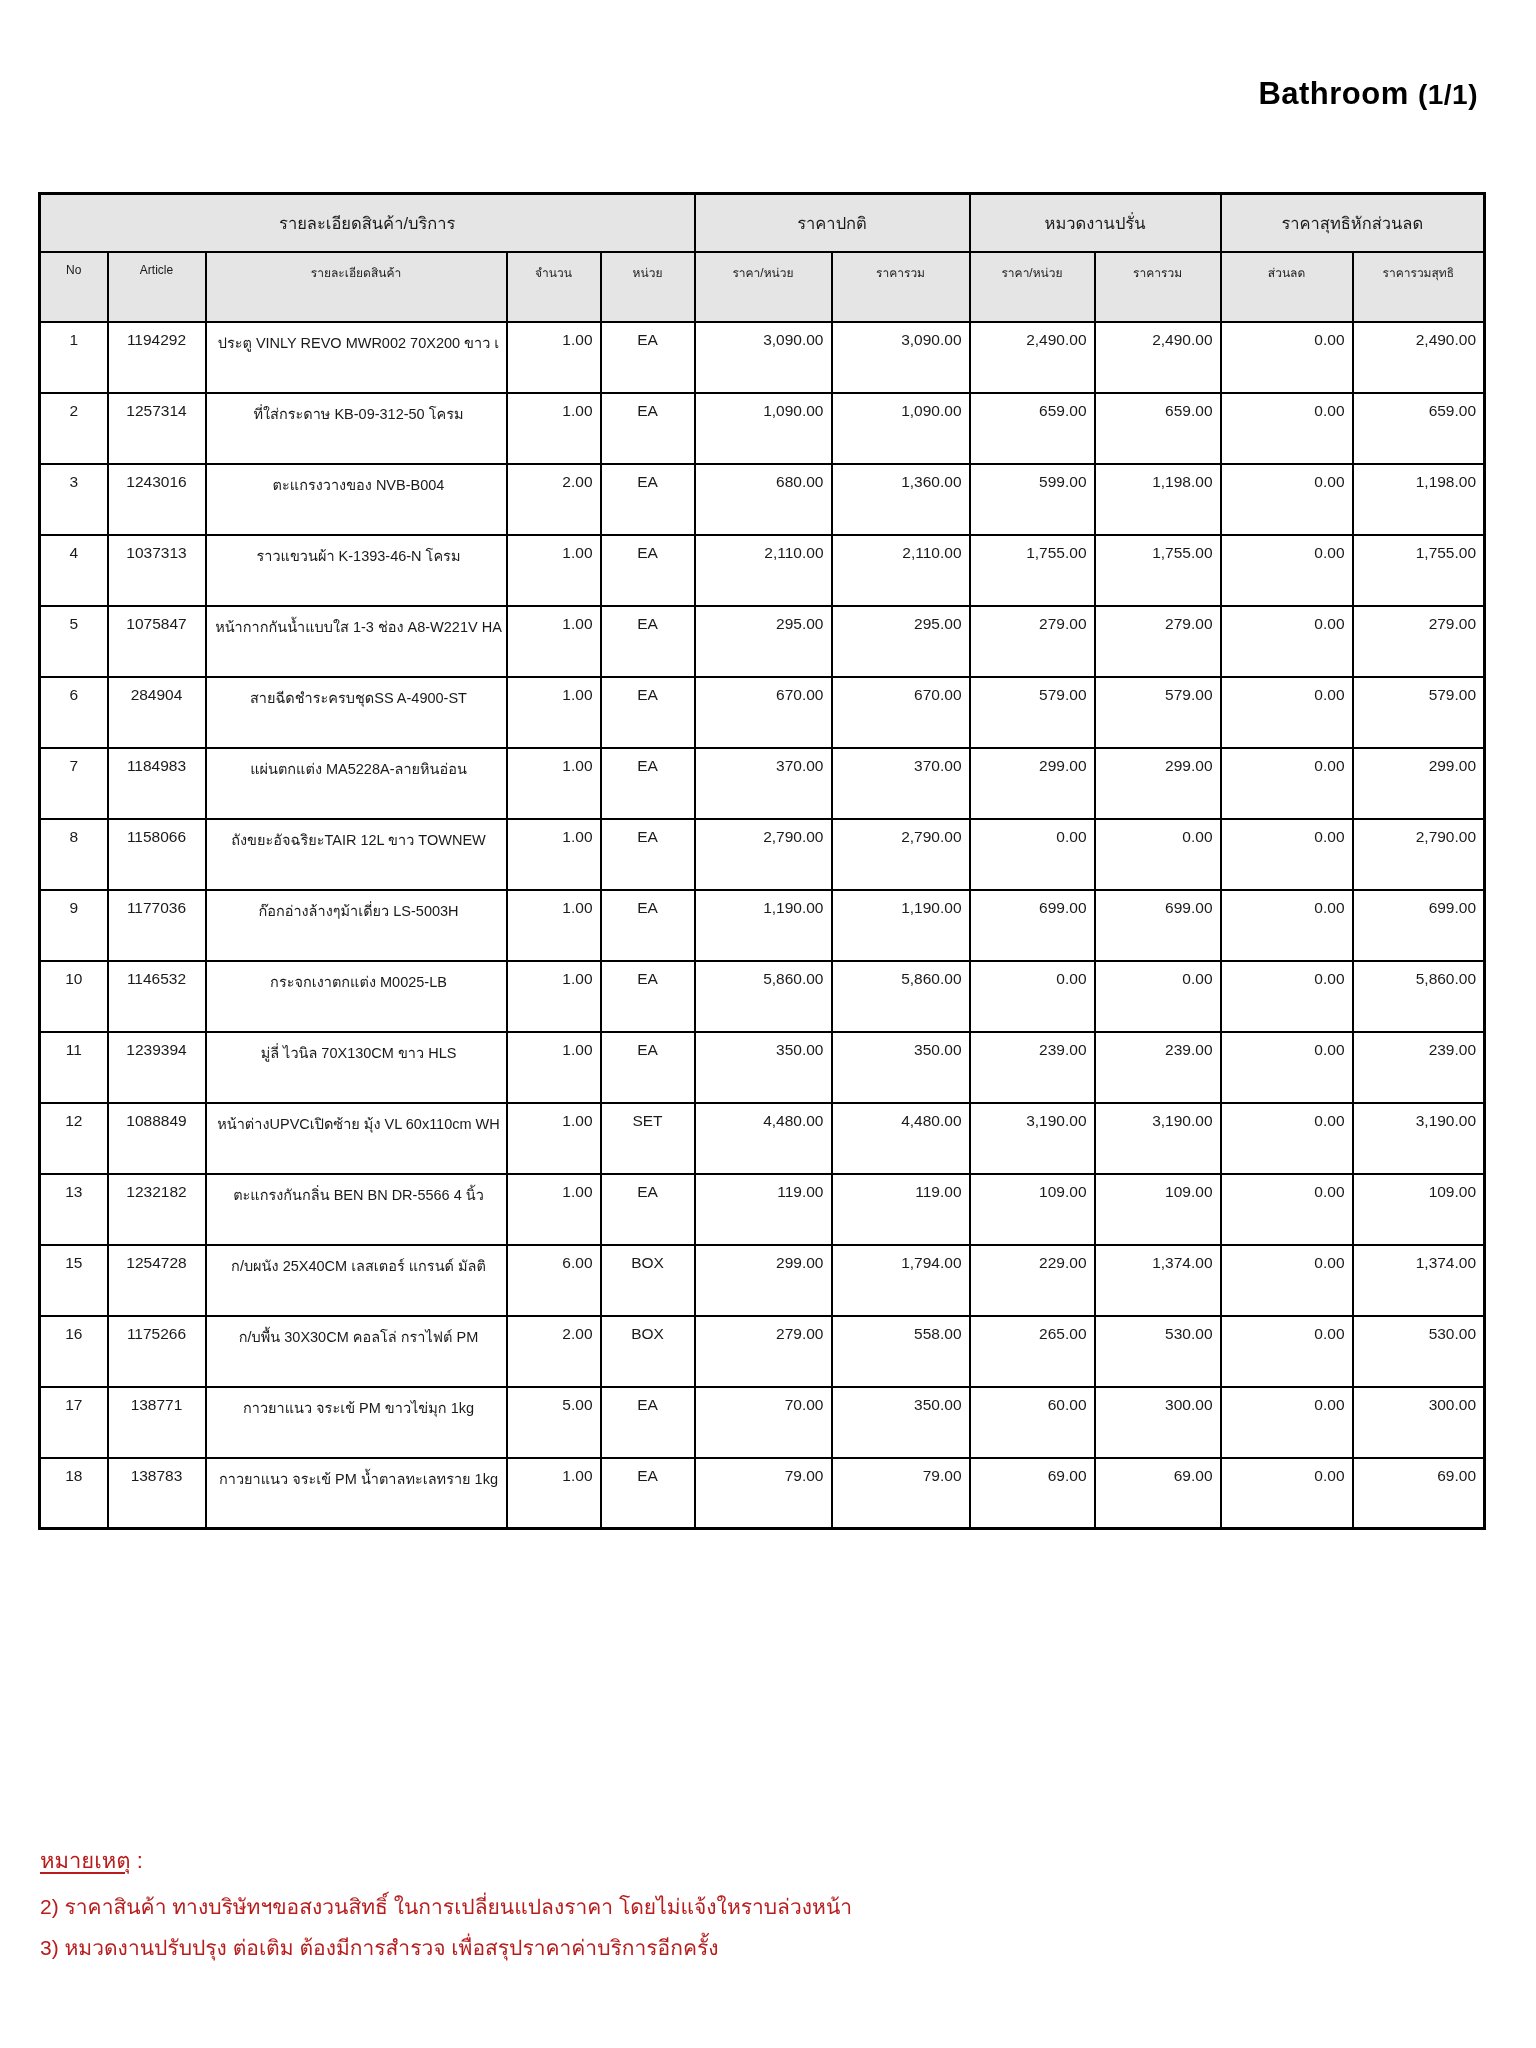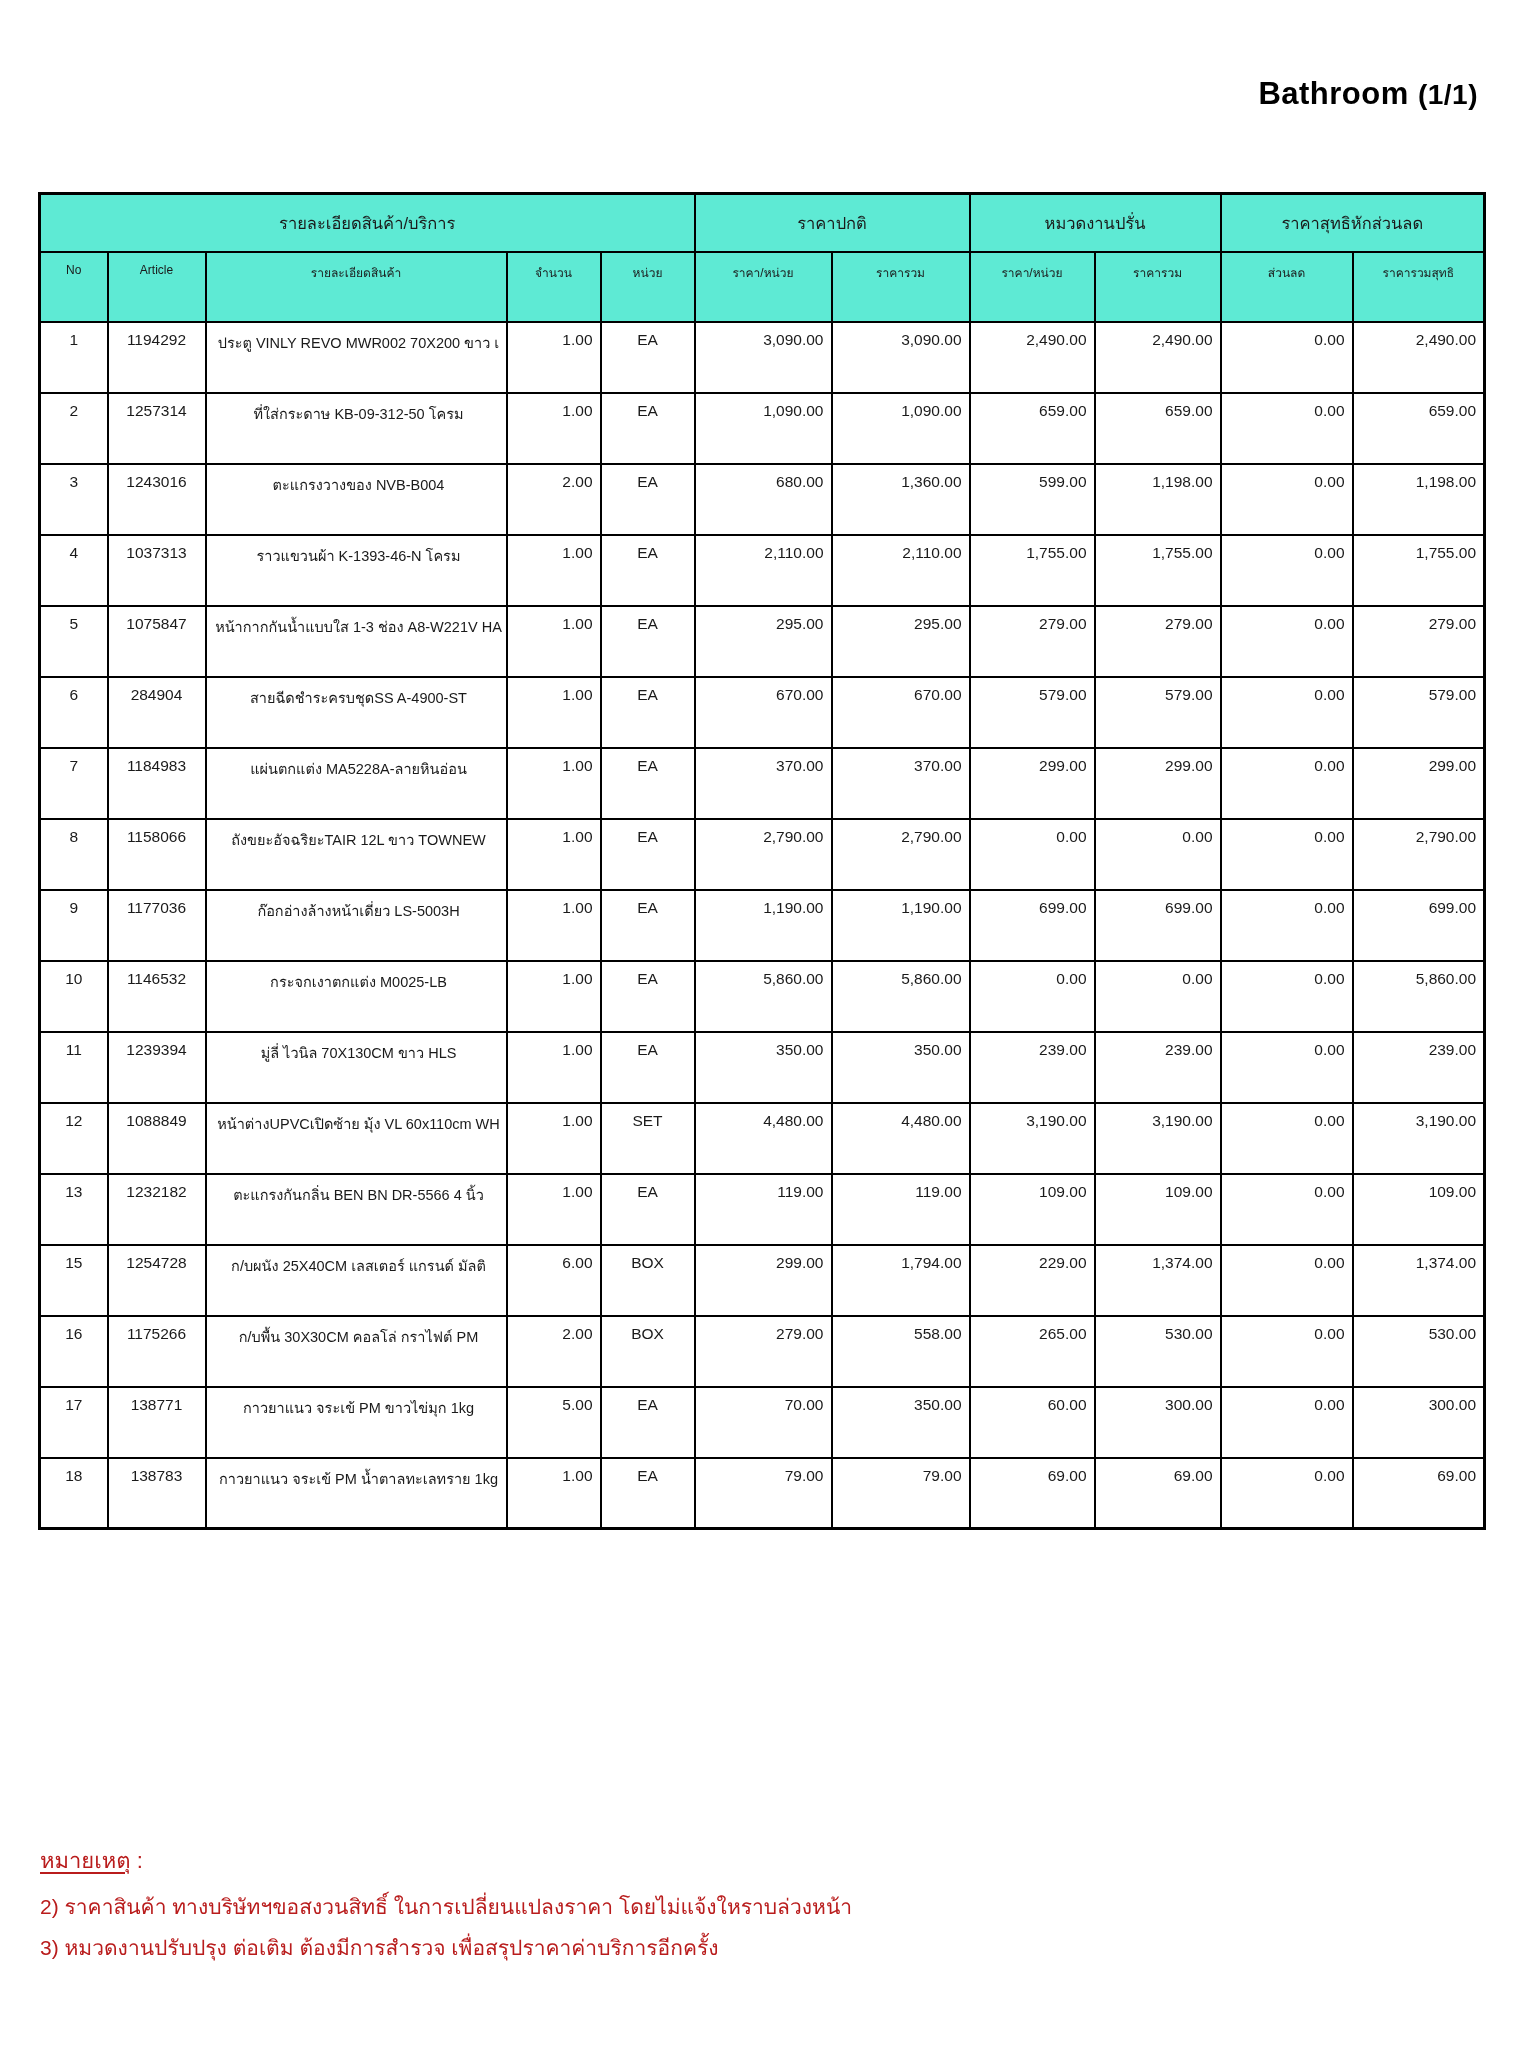--- a/index.html
+++ b/index.html
@@ -21,21 +21,21 @@
     font-size:15.5px;color:#1a1a1a;
   }
   .quote-table th,.quote-table td{
     border:2px solid #000;
     padding:0;
     vertical-align:top;
     box-sizing:border-box;
   }
   .quote-table{border:3px solid #000;}
   .quote-table thead th{
-    background:#5eead4;
+    background:#e5e5e5;
     font-weight:400;
     vertical-align:middle;
     text-align:center;
     font-size:16.5px;
   }
   .quote-table tr.group-row th{height:58px;}
   .quote-table tr.subhead-row th{height:70px;vertical-align:top;padding-top:10px;font-size:12px;}
   .quote-table tbody tr{height:71px;}
   .quote-table tbody td{padding-top:8px;}
   
@@ -205,21 +205,21 @@
         <td>2,790.00</td>
         <td>2,790.00</td>
         <td>0.00</td>
         <td>0.00</td>
         <td>0.00</td>
         <td>2,790.00</td>
       </tr>
       <tr>
         <td>9</td>
         <td>1177036</td>
-        <td>ก๊อกอ่างล้างหน้าเดี่ยว LS-5003H</td>
+        <td>ก๊อกอ่างล้างๆม้าเดี่ยว LS-5003H</td>
         <td>1.00</td>
         <td>EA</td>
         <td>1,190.00</td>
         <td>1,190.00</td>
         <td>699.00</td>
         <td>699.00</td>
         <td>0.00</td>
         <td>699.00</td>
       </tr>
       <tr>

